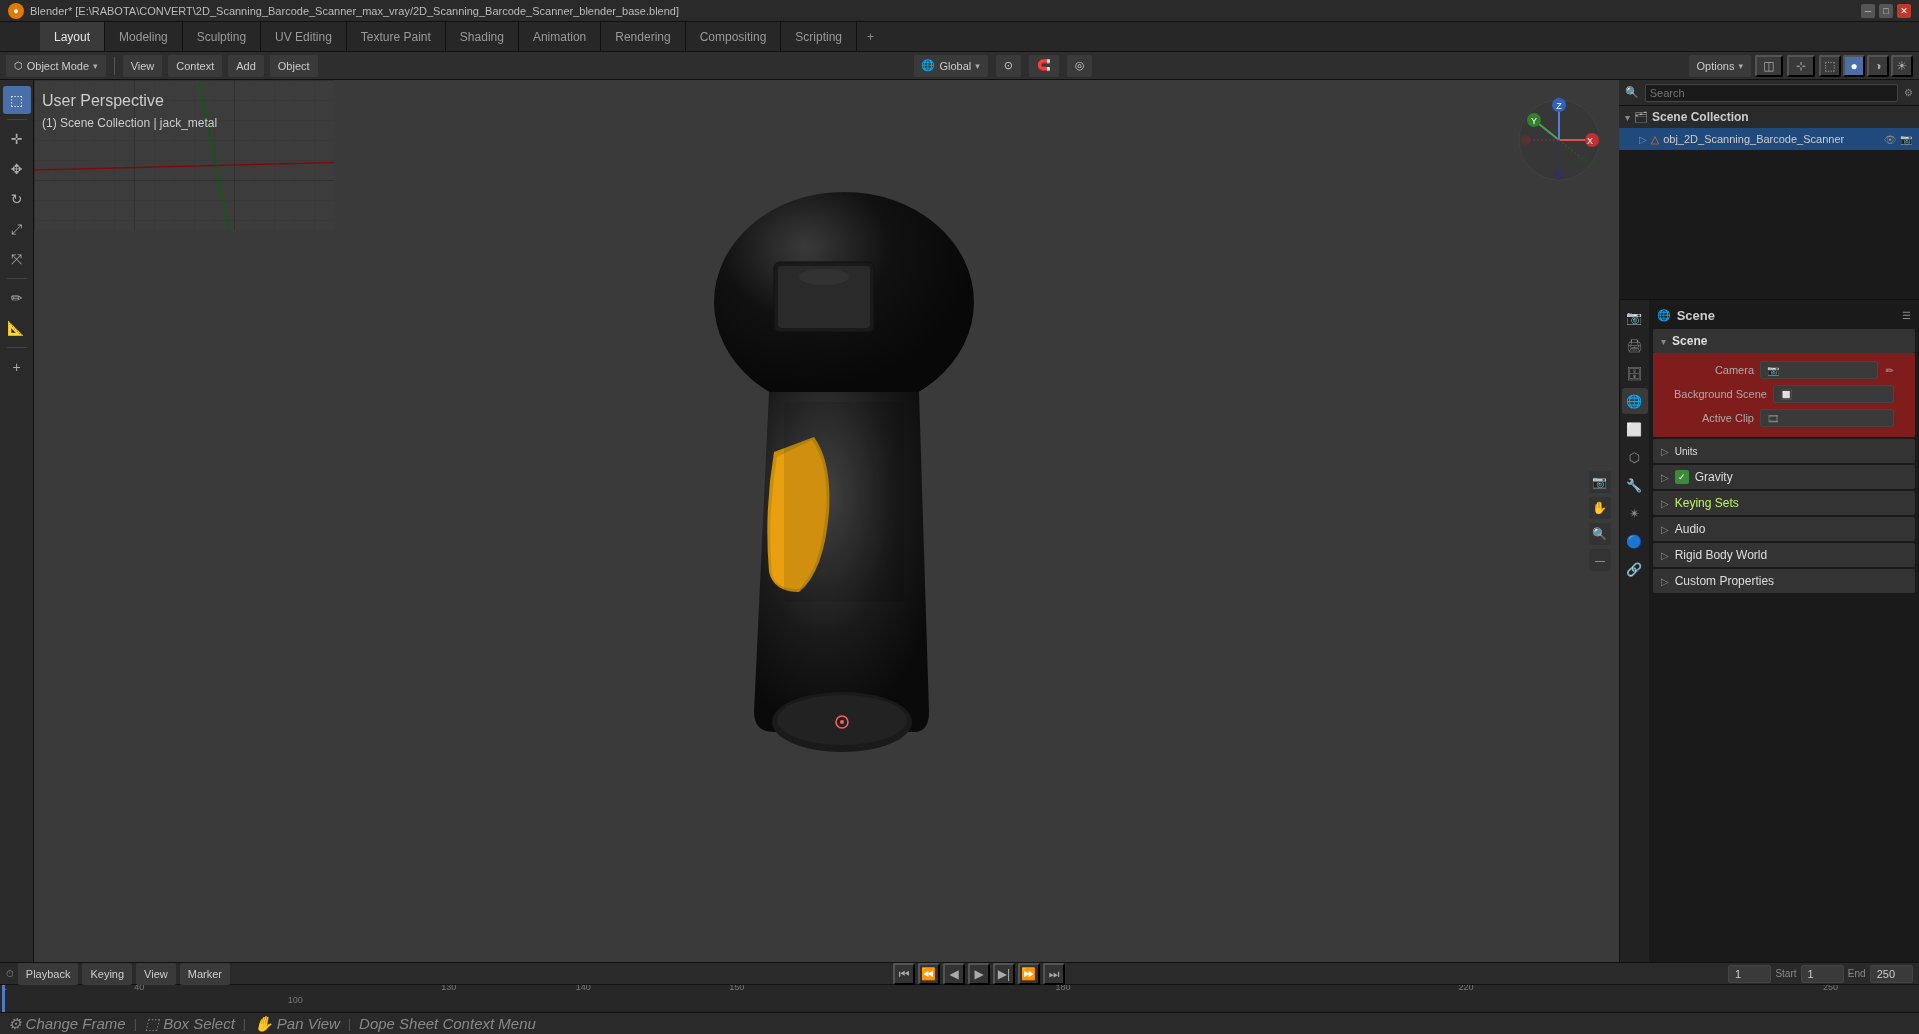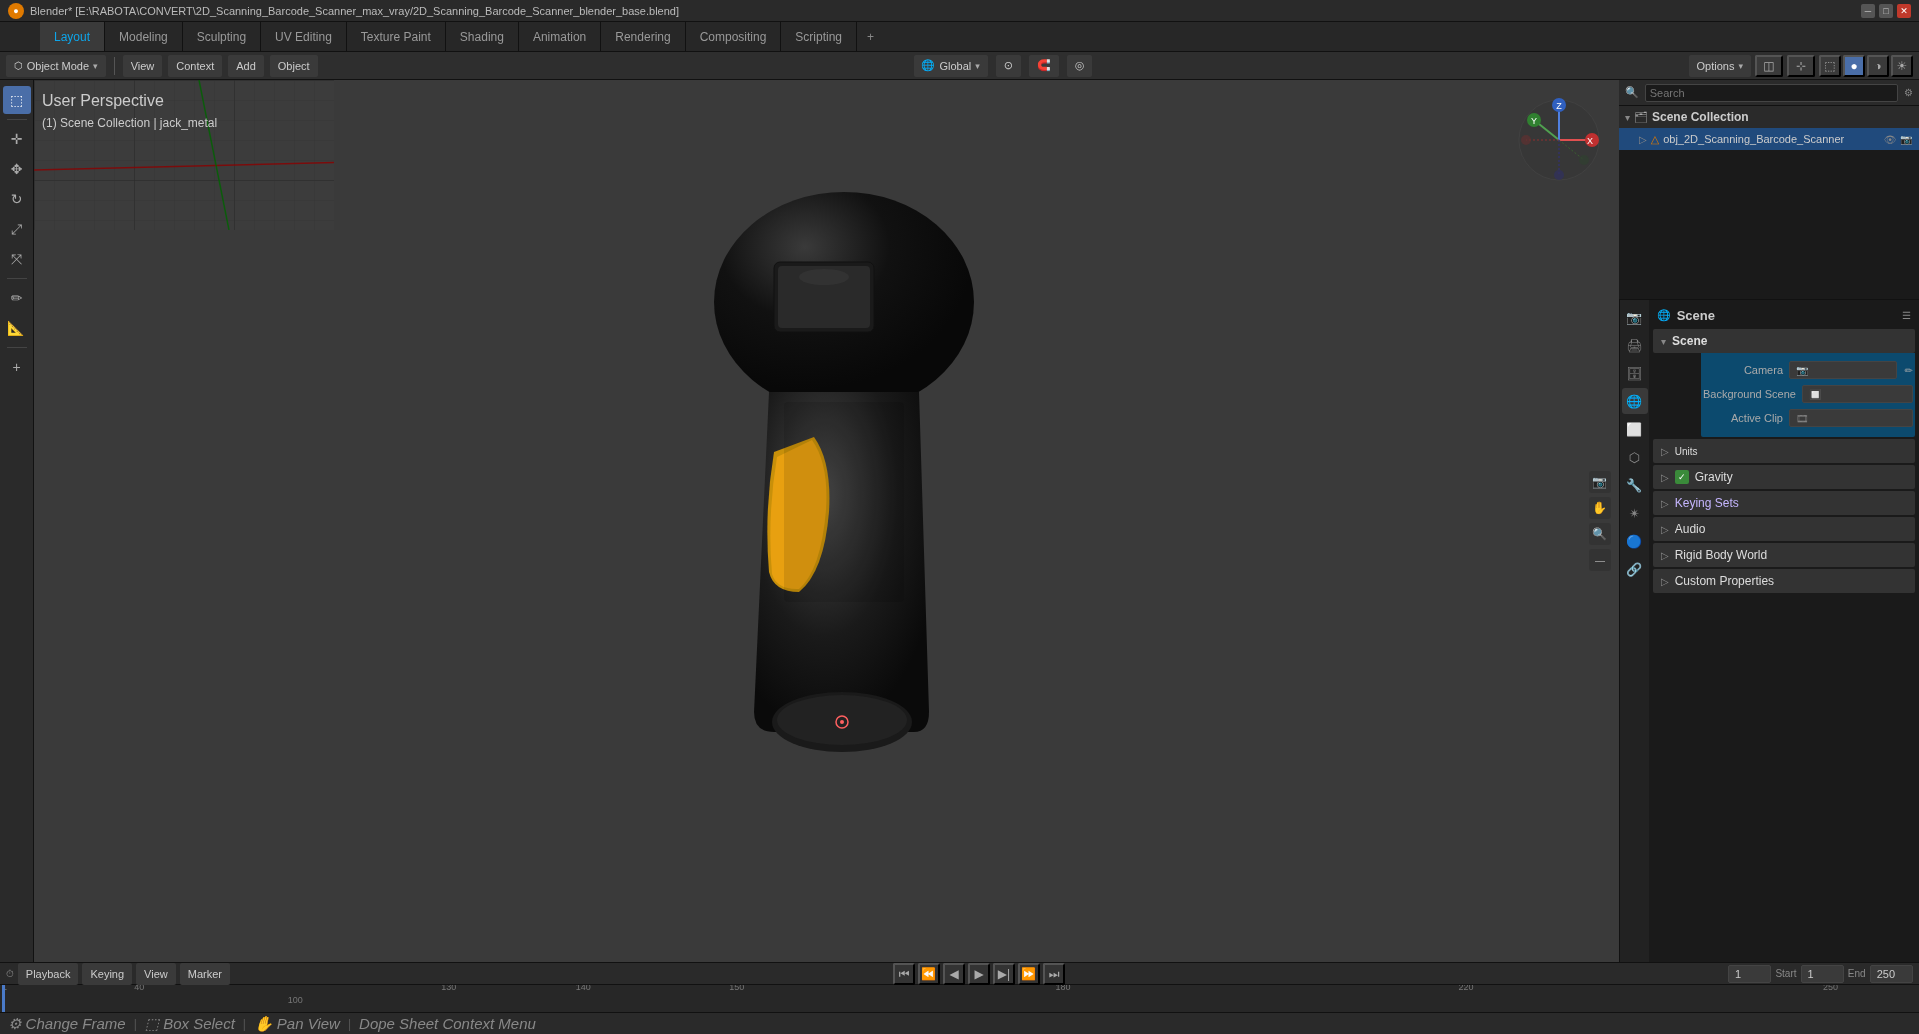--- a/index.html
+++ b/index.html
@@ -55,21 +55,21 @@
       padding: 0 14px;
       display: flex;
       align-items: center;
       font-size: 12px;
       color: #999;
       cursor: pointer;
       border-right: 1px solid #111;
     }
     .ws-tab.active {
       background: #3a3a3a;
-      color: #0ea5e9;
+      color: #e5e5e5;
     }
     .ws-tab-plus {
       padding: 0 10px;
       display: flex;
       align-items: center;
       color: #888;
       cursor: pointer;
     }
 
     
@@ -228,24 +228,23 @@
       height: 24px;
       background: #333;
       display: flex;
       align-items: center;
       padding: 0 8px;
       gap: 6px;
       cursor: pointer;
       border-radius: 2px;
     }
     .prop-section-content {
-      background: #0c4a6e;
-      padding: 6px 2px;
+      background: #7f1d1d;
+      padding: 6px 21px;
       border-radius: 0 0 2px 2px;
-      margin-left: 48px;
     }
     .prop-row {
       display: flex;
       align-items: center;
       height: 22px;
       gap: 6px;
       margin-bottom: 2px;
     }
     .prop-label {
       color: #aaa;
@@ -656,21 +655,21 @@
             <div class="prop-section-header" style="display:flex;align-items:center;gap:6px;">
               <span class="collapse-arrow">▷</span>
               <div class="prop-checkbox">✓</div>
               <span style="font-size:12px;color:#ddd;">Gravity</span>
             </div>
           </div>
 
           <div class="prop-section">
             <div class="prop-section-header">
               <span class="collapse-arrow">▷</span>
-              <span style="font-size:12px;color:#c4b5fd;">Keying Sets</span>
+              <span style="font-size:12px;color:#bef264;">Keying Sets</span>
             </div>
           </div>
 
           <div class="prop-section">
             <div class="prop-section-header">
               <span class="collapse-arrow">▷</span>
               <span style="font-size:12px;color:#ddd;">Audio</span>
             </div>
           </div>
 

